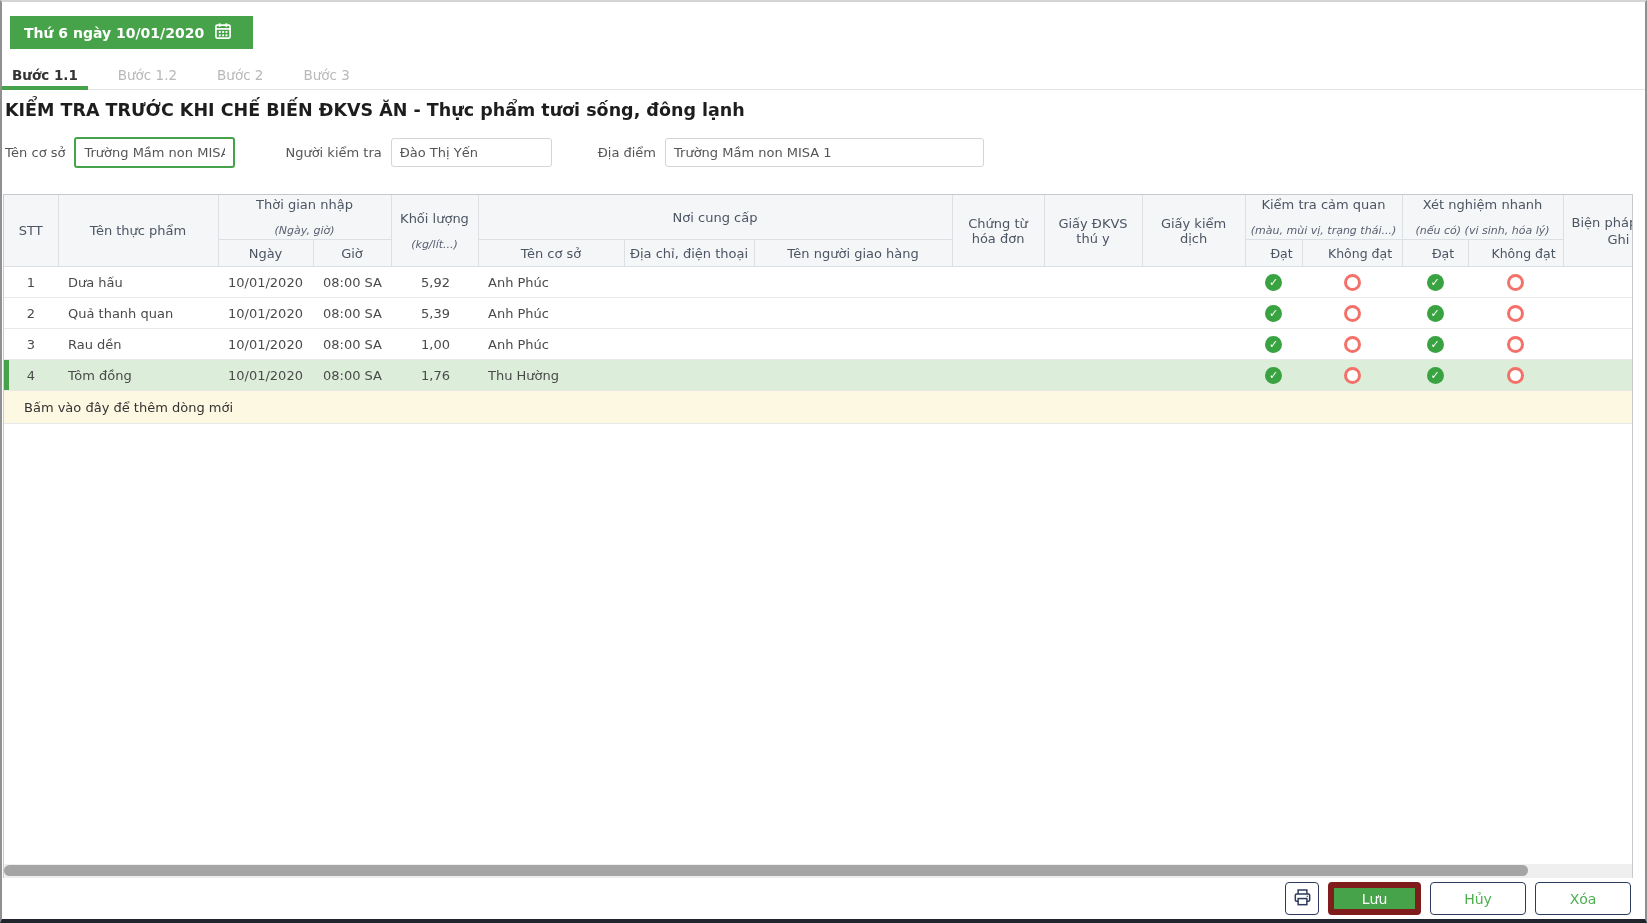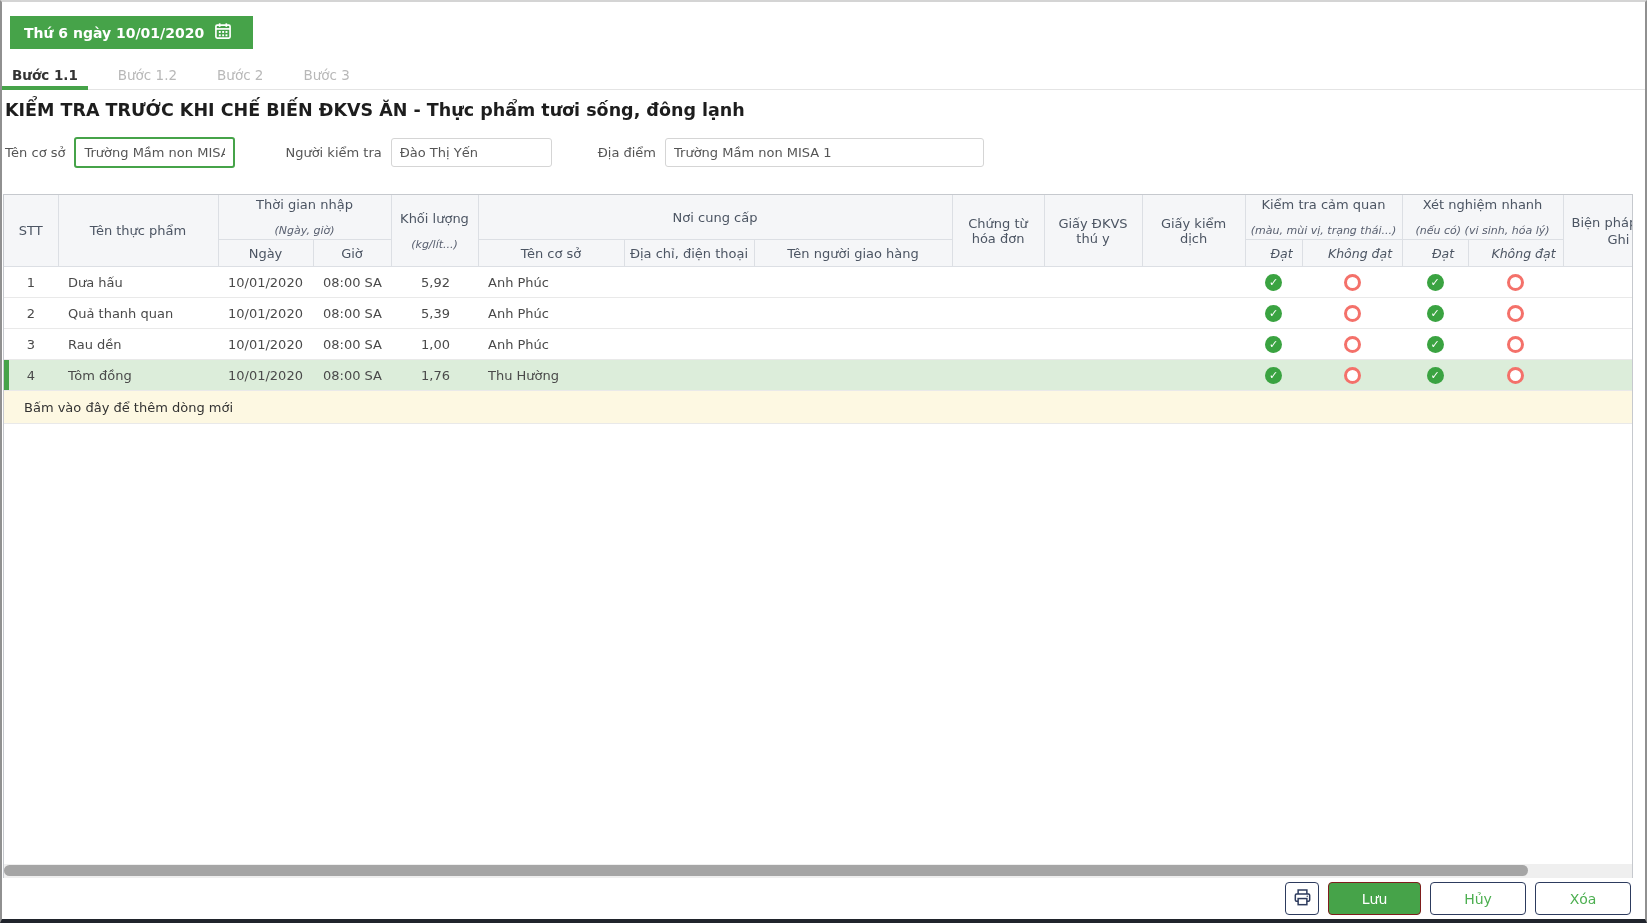--- a/index.html
+++ b/index.html
@@ -56,21 +56,21 @@
   }
   table { border-collapse:collapse; table-layout:fixed; width:1759px; flex:none; }
   thead th {
     background:#f5f6f8; border-right:1px solid #dcdfe4; border-bottom:1px solid #dcdfe4;
     font-weight:normal; color:#4c5563; font-size:13px; text-align:center;
     padding:2px 4px; vertical-align:middle;
   }
   thead tr.h1 th { height:44px; }
   thead tr.h2 th { height:27px; }
   thead th .sub { display:block; font-size:11px; font-style:italic; color:#596070; margin-top:12px; }
-  thead th.it { font-style:italic; font-size:12.5px;padding-left:20px; }
+  thead th.it { font-size:12.5px;padding-left:20px; }
   thead th.action-col { text-align:left; padding-left:8px; border-right:none; }
   thead th.action-col .l2 { display:block; text-indent:36px; margin-top:2px; }
 
   tbody td {
     height:31px; border-bottom:1px solid #e9e9e9;
     font-size:13px; color:#4a4a4a; padding:0 10px;
     white-space:nowrap; overflow:hidden; vertical-align:middle; background:#fff;
   }
   tbody td.c { text-align:center; padding:0 2px; }
   tbody td.r { text-align:right; padding-right:14px; }
@@ -95,21 +95,21 @@
   .hscroll { height:14px; background:#efefef; position:relative; flex:none; }
   .hthumb { position:absolute; left:0; top:1px; height:11px; width:1524px; background:#a5a5a5; border-radius:6px; }
 
   
   .footer { display:flex; justify-content:flex-end; align-items:center; gap:9px; margin:4px 14px 0 0; }
   .btn {
     height:33px; border-radius:4px; font-family:inherit; font-size:14px;
     cursor:pointer; display:flex; align-items:center; justify-content:center;
   }
   .btn-print { width:34px; background:#fff; border:1px solid #2d3b5e; padding:0; }
-  .btn-save { width:93px; background:#46a349; color:#fff; border:1px solid #7f1d1d; }
+  .btn-save { width:93px; background:#46a349; color:#fff; border:6px solid #7f1d1d; }
   .btn-outline { width:96px; background:#fff; color:#4caf50; border:1px solid #2d3b5e; }
 </style>
 </head>
 <body>
 
 <div class="window">
 
   <button class="date-btn">
     <span>Thứ 6 ngày 10/01/2020</span>
     <span>

